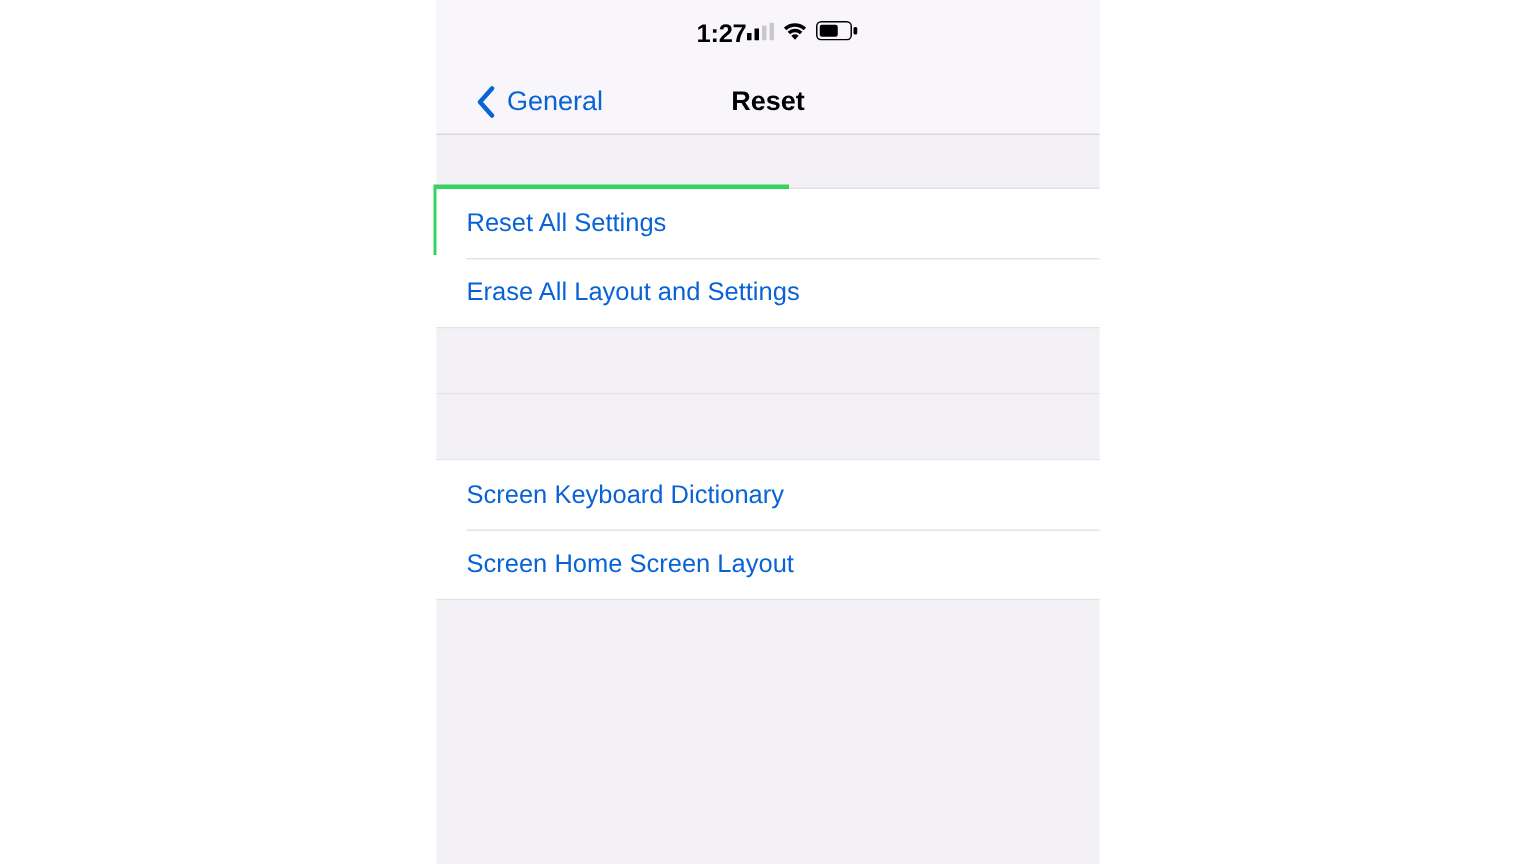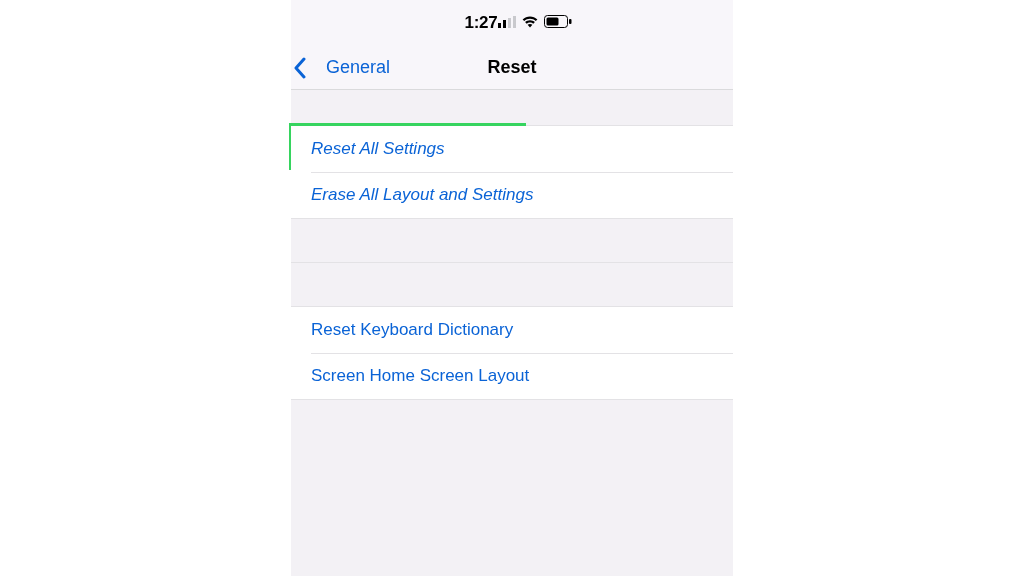--- a/index.html
+++ b/index.html
@@ -41,26 +41,26 @@
     .nav-bar {
       height: 44px;
       position: relative;
       display: flex;
       align-items: center;
       background: #f8f6fa;
       border-bottom: 1px solid #dadadc;
     }
     .back {
       position: absolute;
-      left: 2px;
+      left: 26px;
       display: flex;
       align-items: center;
       color: #0a63d6;
       font-size: 18px;
-      gap: 20px;
+      gap: 8px;
     }
     .back svg { display: block; }
     .title {
       width: 100%;
       text-align: center;
       font-weight: 700;
       font-size: 18px;
       color: #000;
     }
     .gap {
@@ -85,21 +85,20 @@
       content: "";
       position: absolute;
       left: 20px;
       right: 0;
       top: 0;
       height: 1px;
       background: #e3e2e5;
     }
     .highlight-wrap {
       position: relative;
-      font-style: italic;
     }
     .highlight {
       position: absolute;
       border: 3px solid #36d45f;
       pointer-events: none;
     }
     .trailer {
       flex: 1;
       background: #f3f1f5;
     }
@@ -161,21 +160,21 @@
     </div>
   </div>
 
   <div class="gap" style="height:44px;"></div>
 
 
   <div class="gap" style="height:44px;"></div>
 
   <div class="group">
     <div class="row">
-      <span>Reset Keyboard Dictionary</span>
+      <span>Screen Keyboard Dictionary</span>
     </div>
     <div class="row">
       <span>Screen Home Screen Layout</span>
     </div>
   </div>
 
   <div class="trailer"></div>
 
 </div>
 

